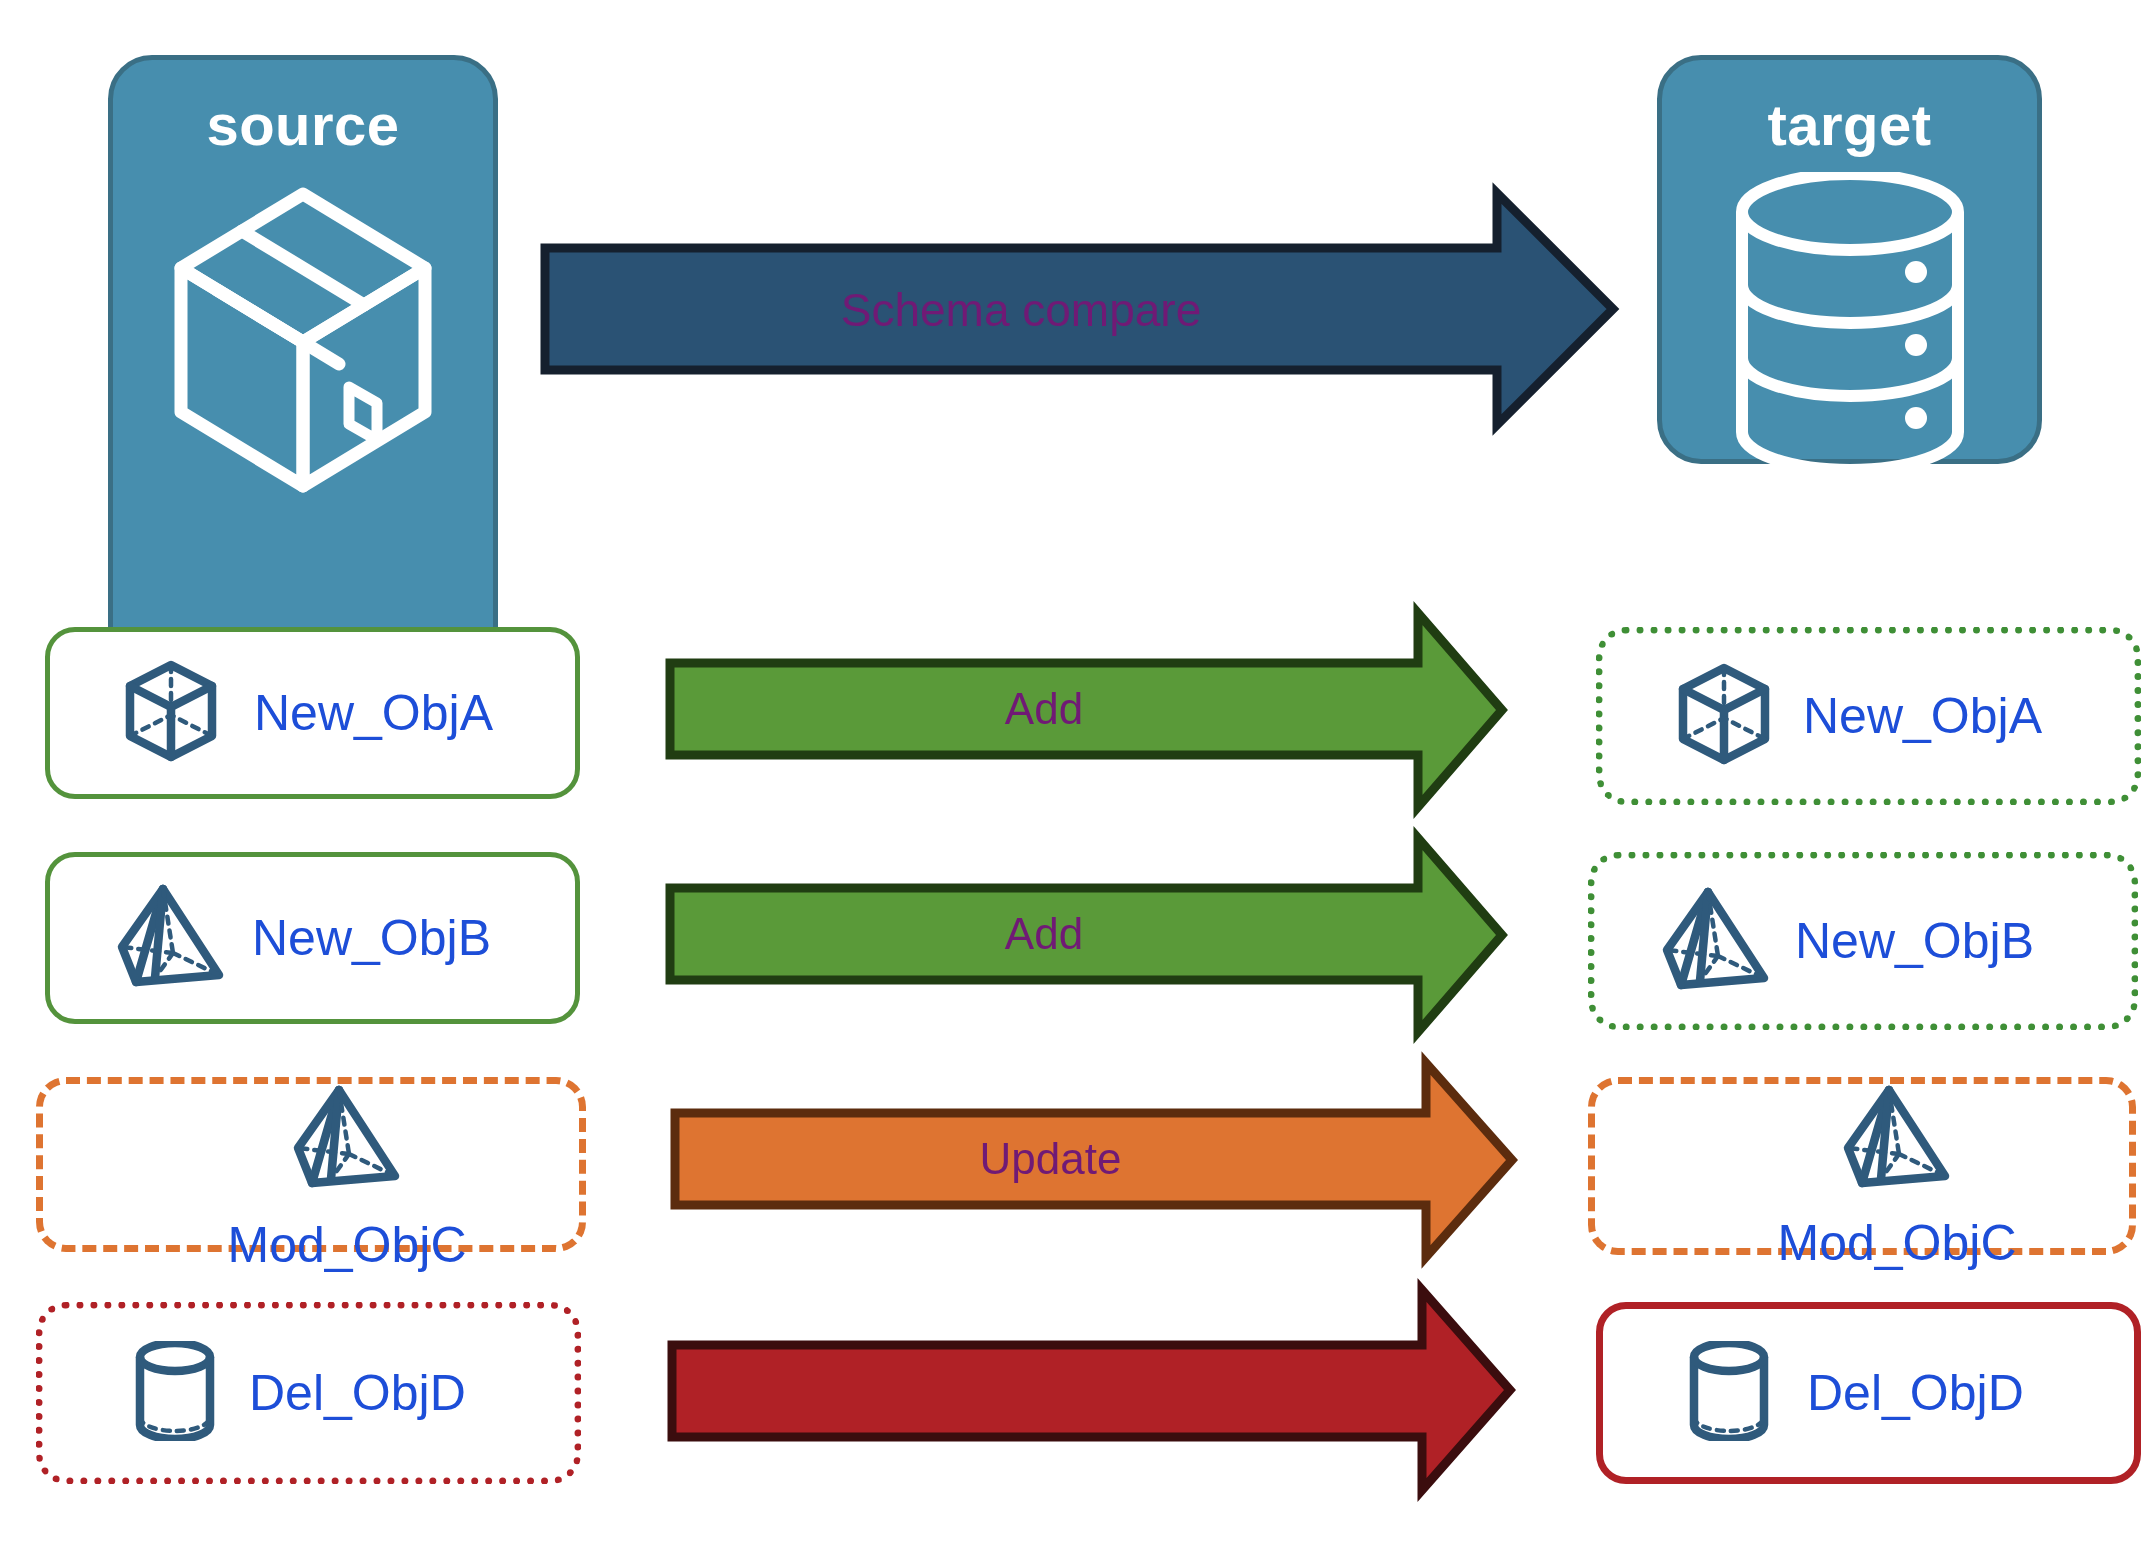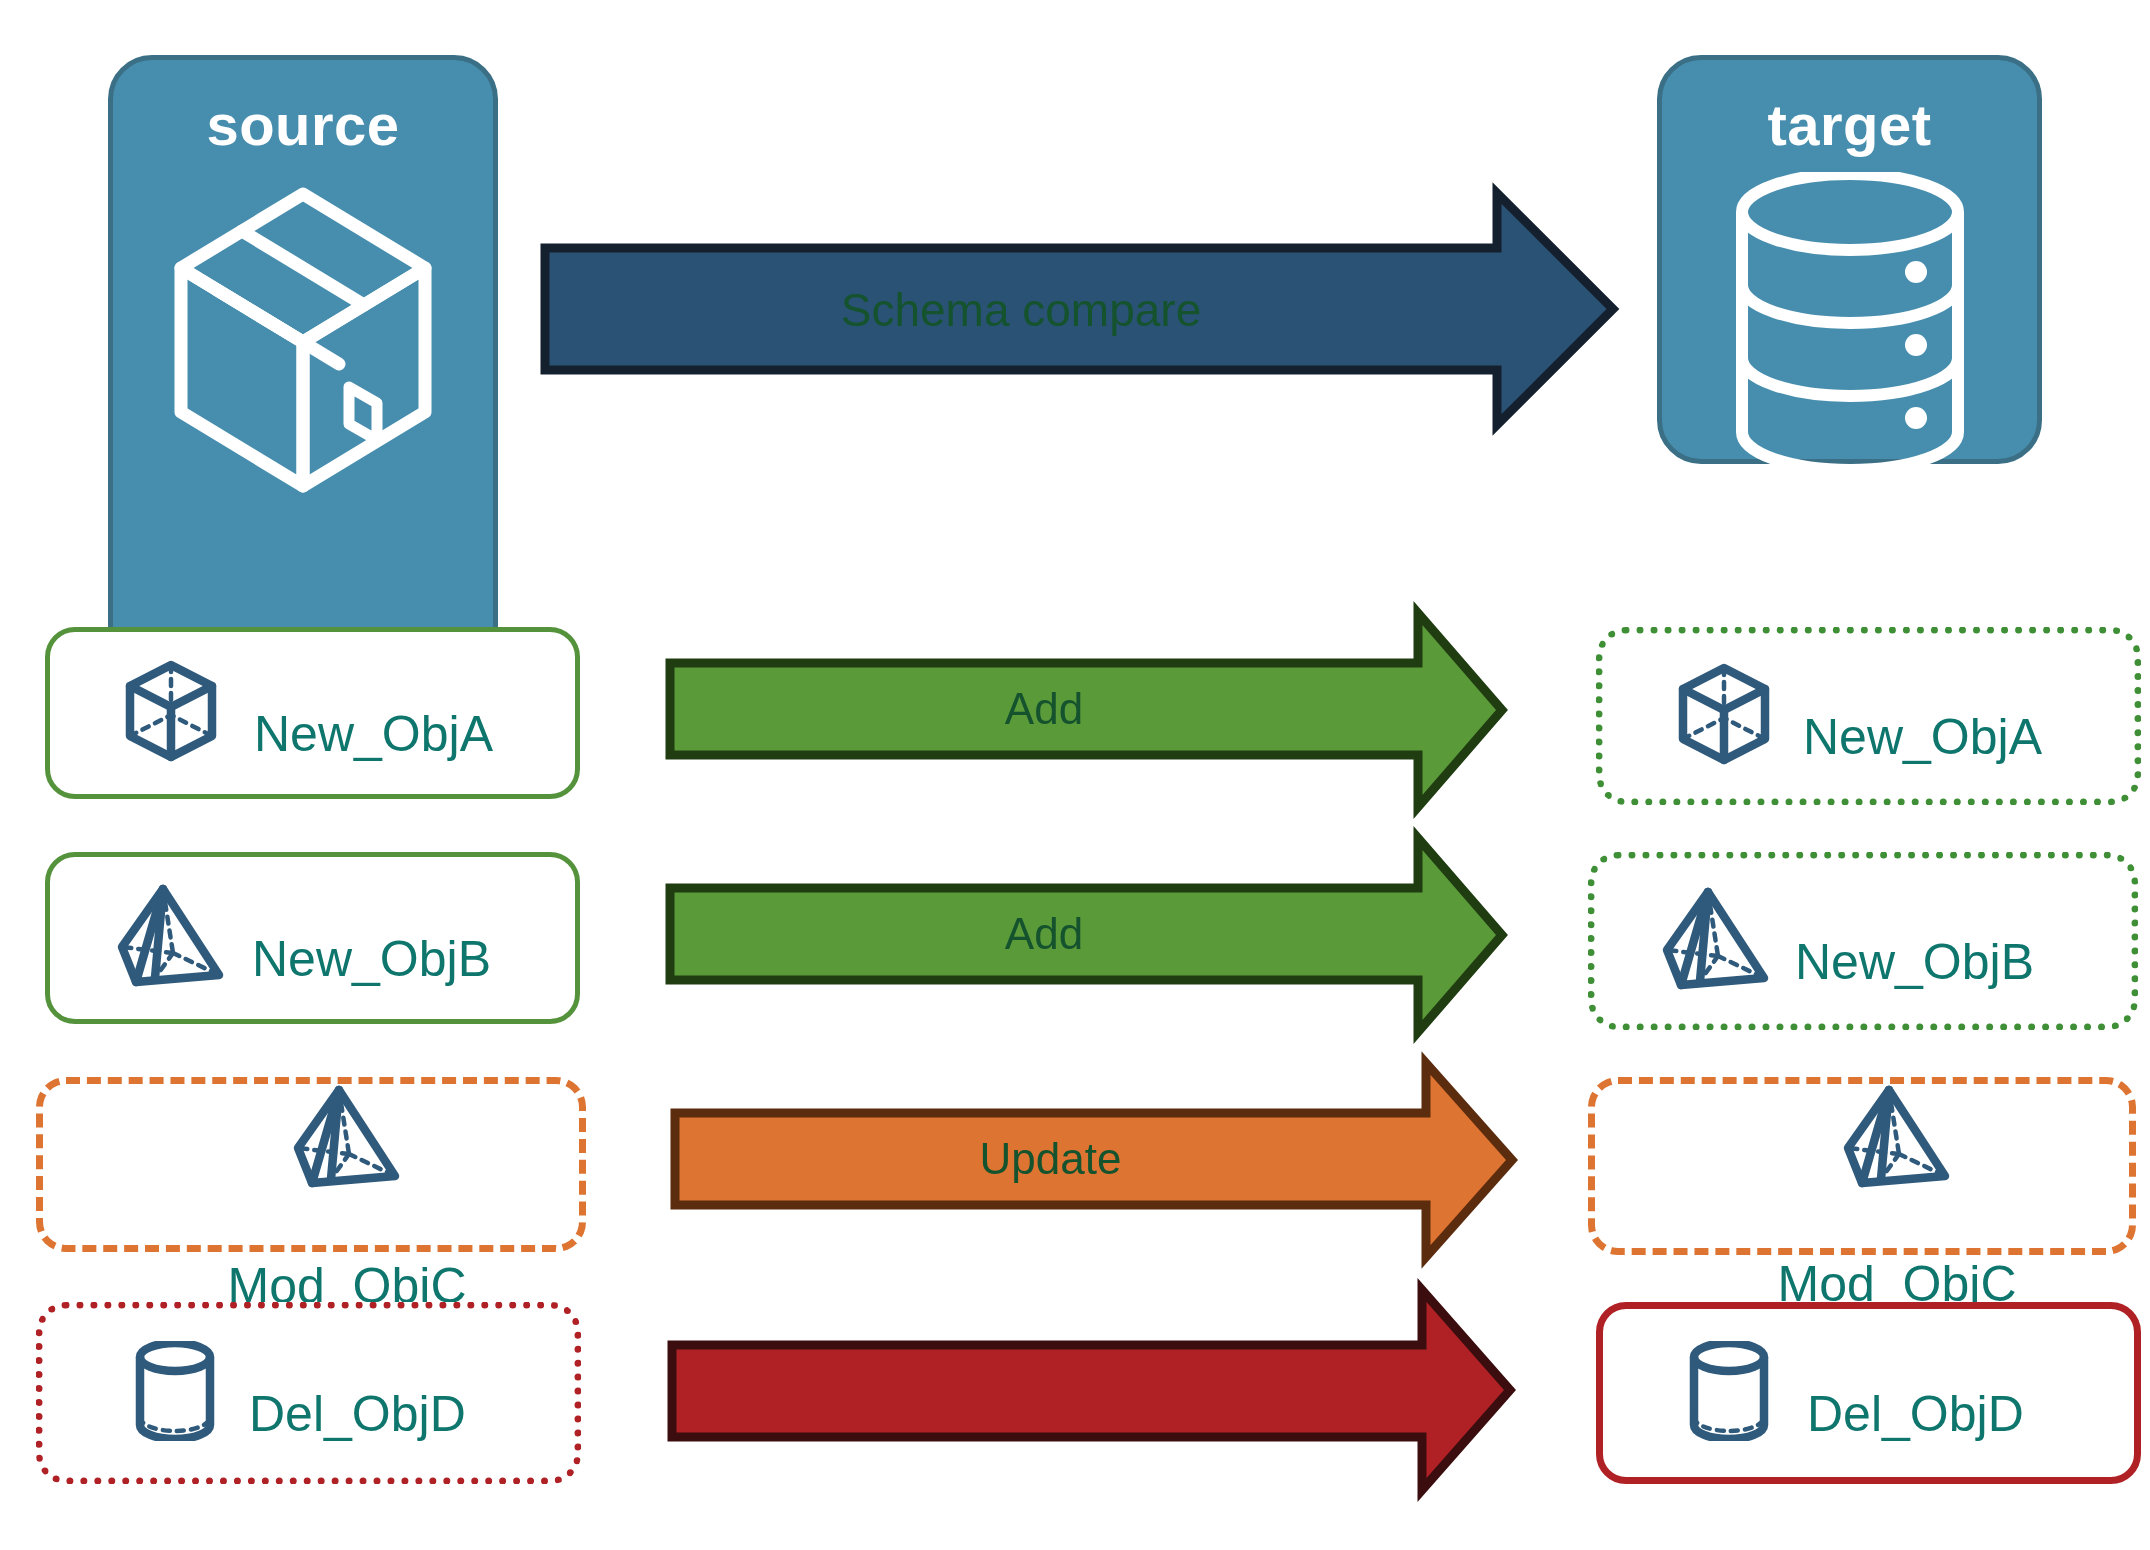--- a/index.html
+++ b/index.html
@@ -46,21 +46,21 @@
     position: absolute;
     left: 0; top: 0;
     width: 2150px;
     height: 1550px;
     pointer-events: none;
   }
 
   
   .arrow-caption {
     position: absolute;
-    color: #14532d;
+    color: #701a75;
     font-size: 44px;
     line-height: 1;
     text-align: center;
     user-select: none;
     white-space: nowrap;
   }
   .arrow-caption.big {
     font-size: 46px;
   }
 
@@ -73,25 +73,24 @@
     display: flex;
     flex-direction: row;
     align-items: center;
   }
   .objbox .obj-icon {
     flex: 0 0 auto;
     display: block;
   }
   .objbox .obj-label {
     font-size: 50px;
-    color: #0f766e;
+    color: #1d4ed8;
     line-height: 1;
     white-space: nowrap;
     user-select: none;
-    margin-top: 41px;
   }
 
   .bd-green-solid  { border: 5px solid #54933C; }
   .bd-green-dotted { border: 7px dotted #3F8F36; }
   .bd-orange-dash  { border: 7px dashed #DE7431; flex-direction: column; }
   .bd-red-dotted   { border: 7px dotted #B02126; }
   .bd-red-solid    { border: 7px solid #B02126; }
 </style>
 </head>
 <body>

